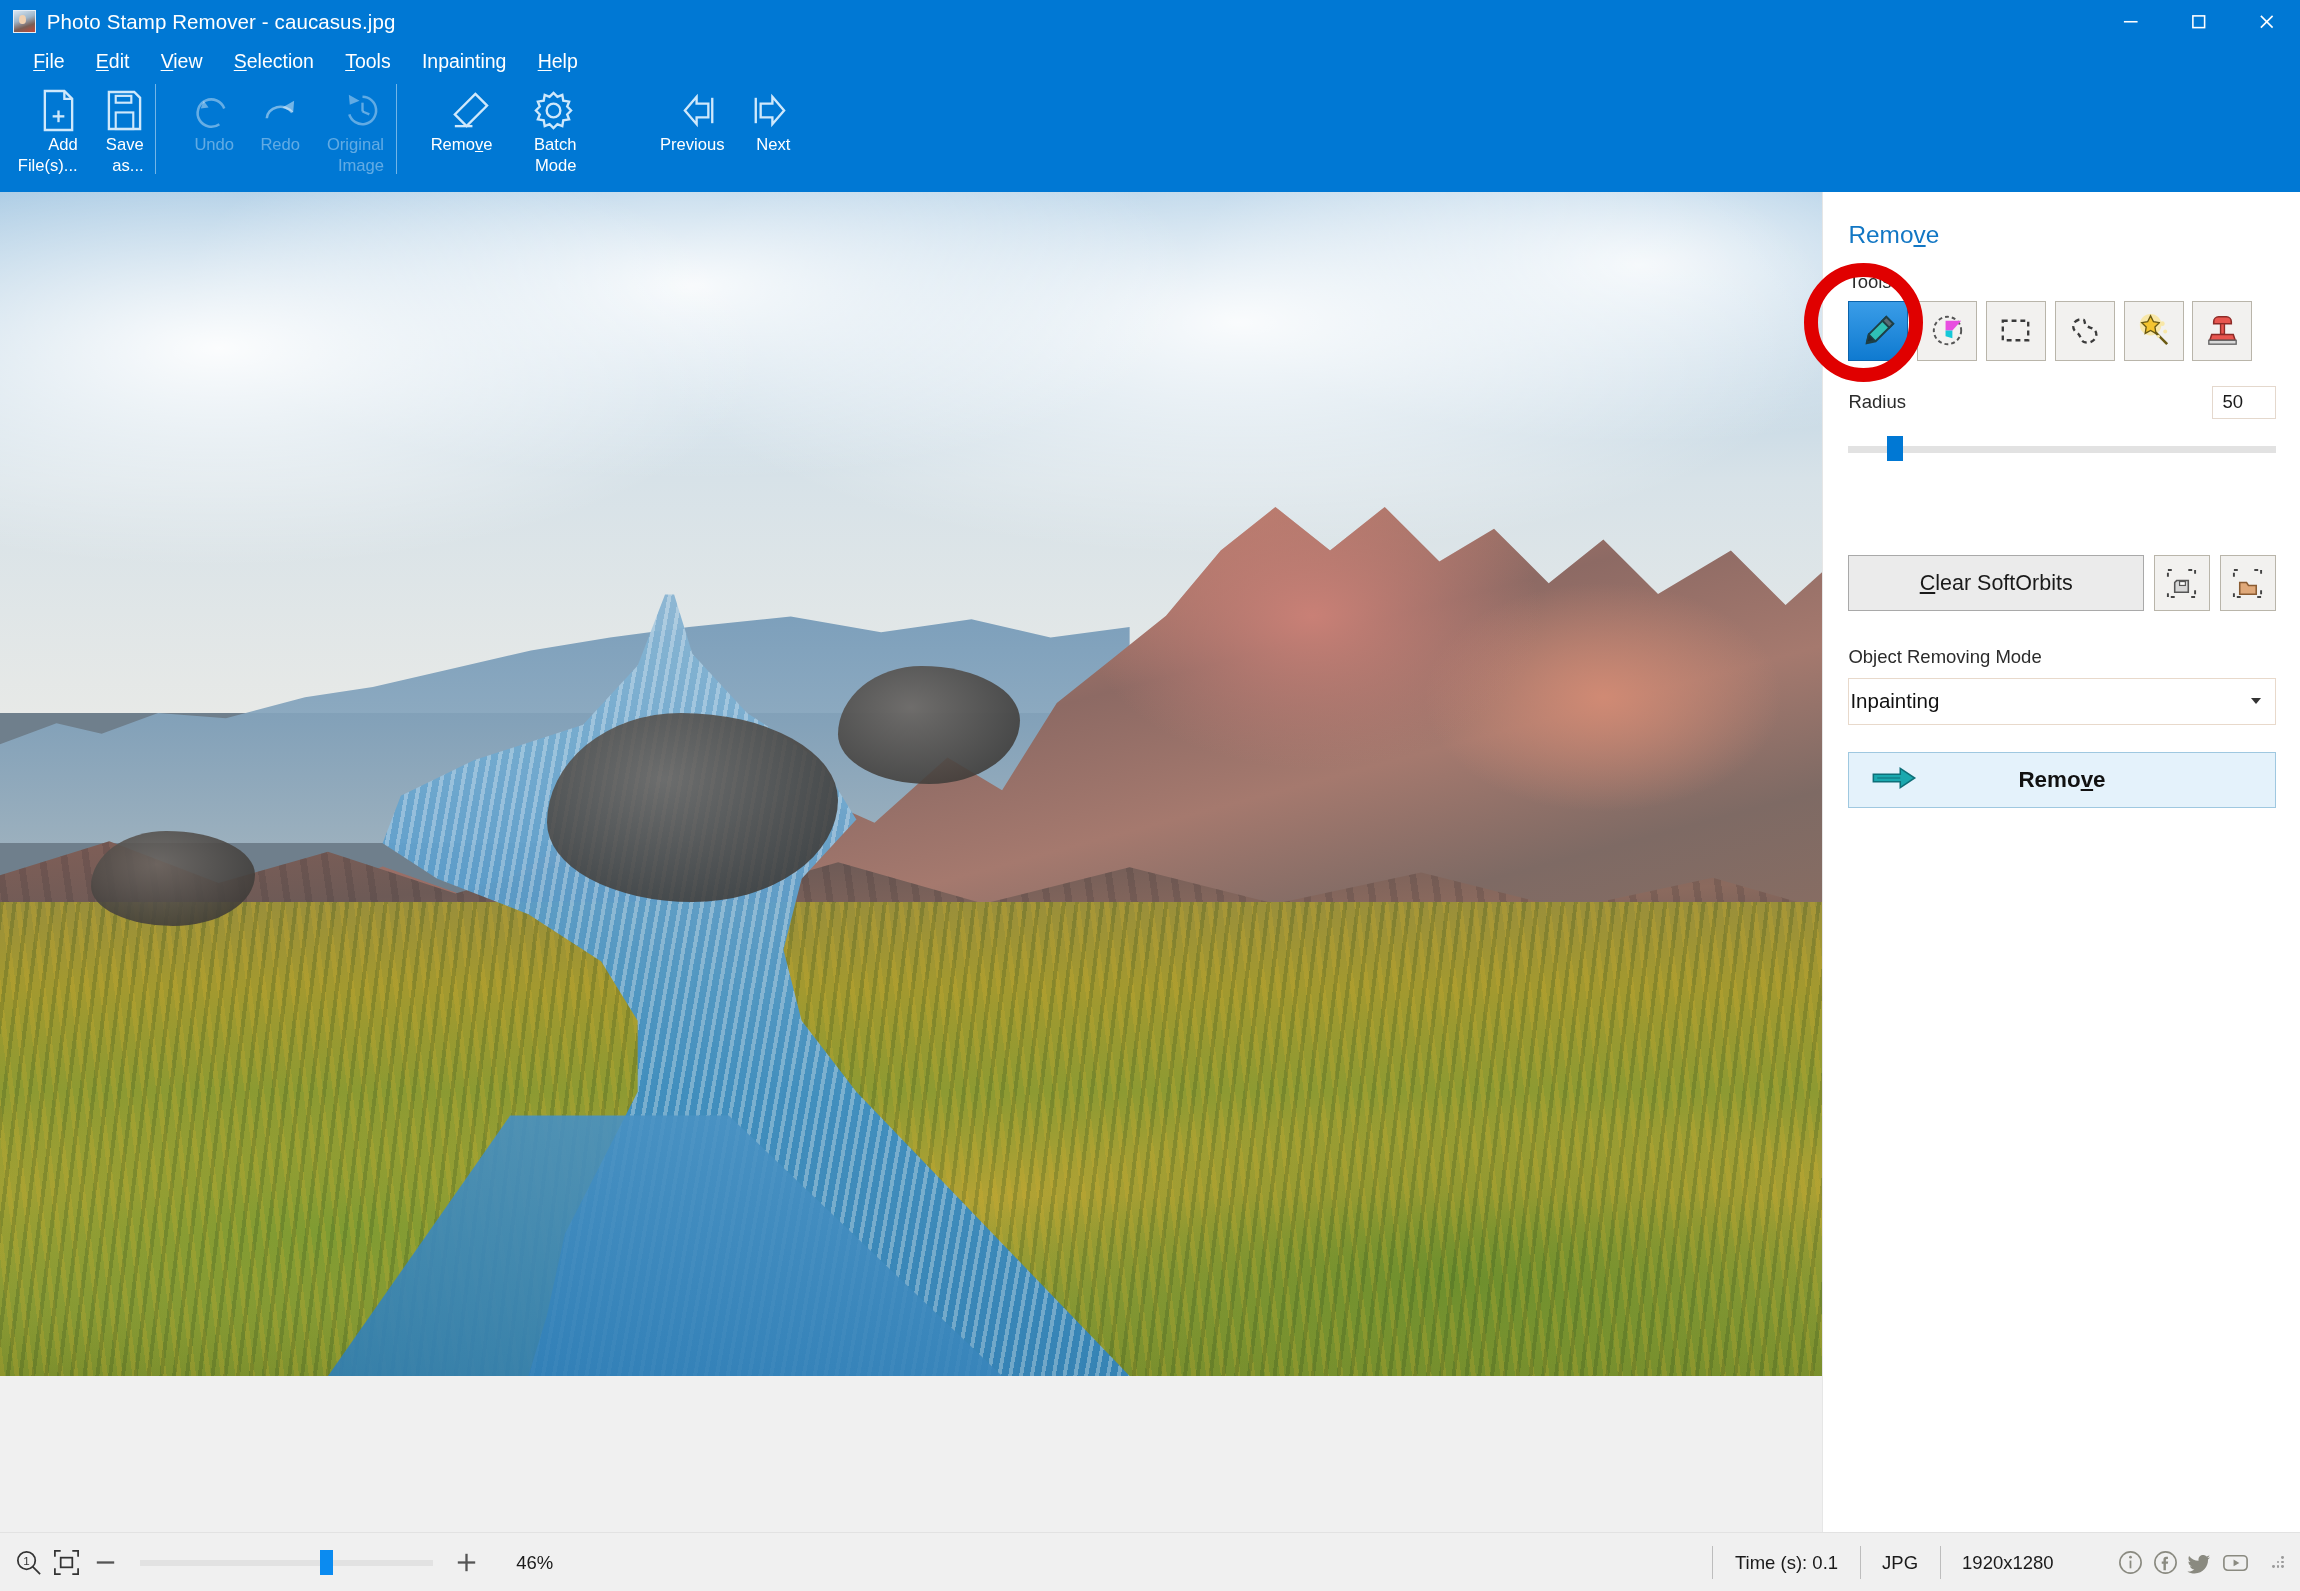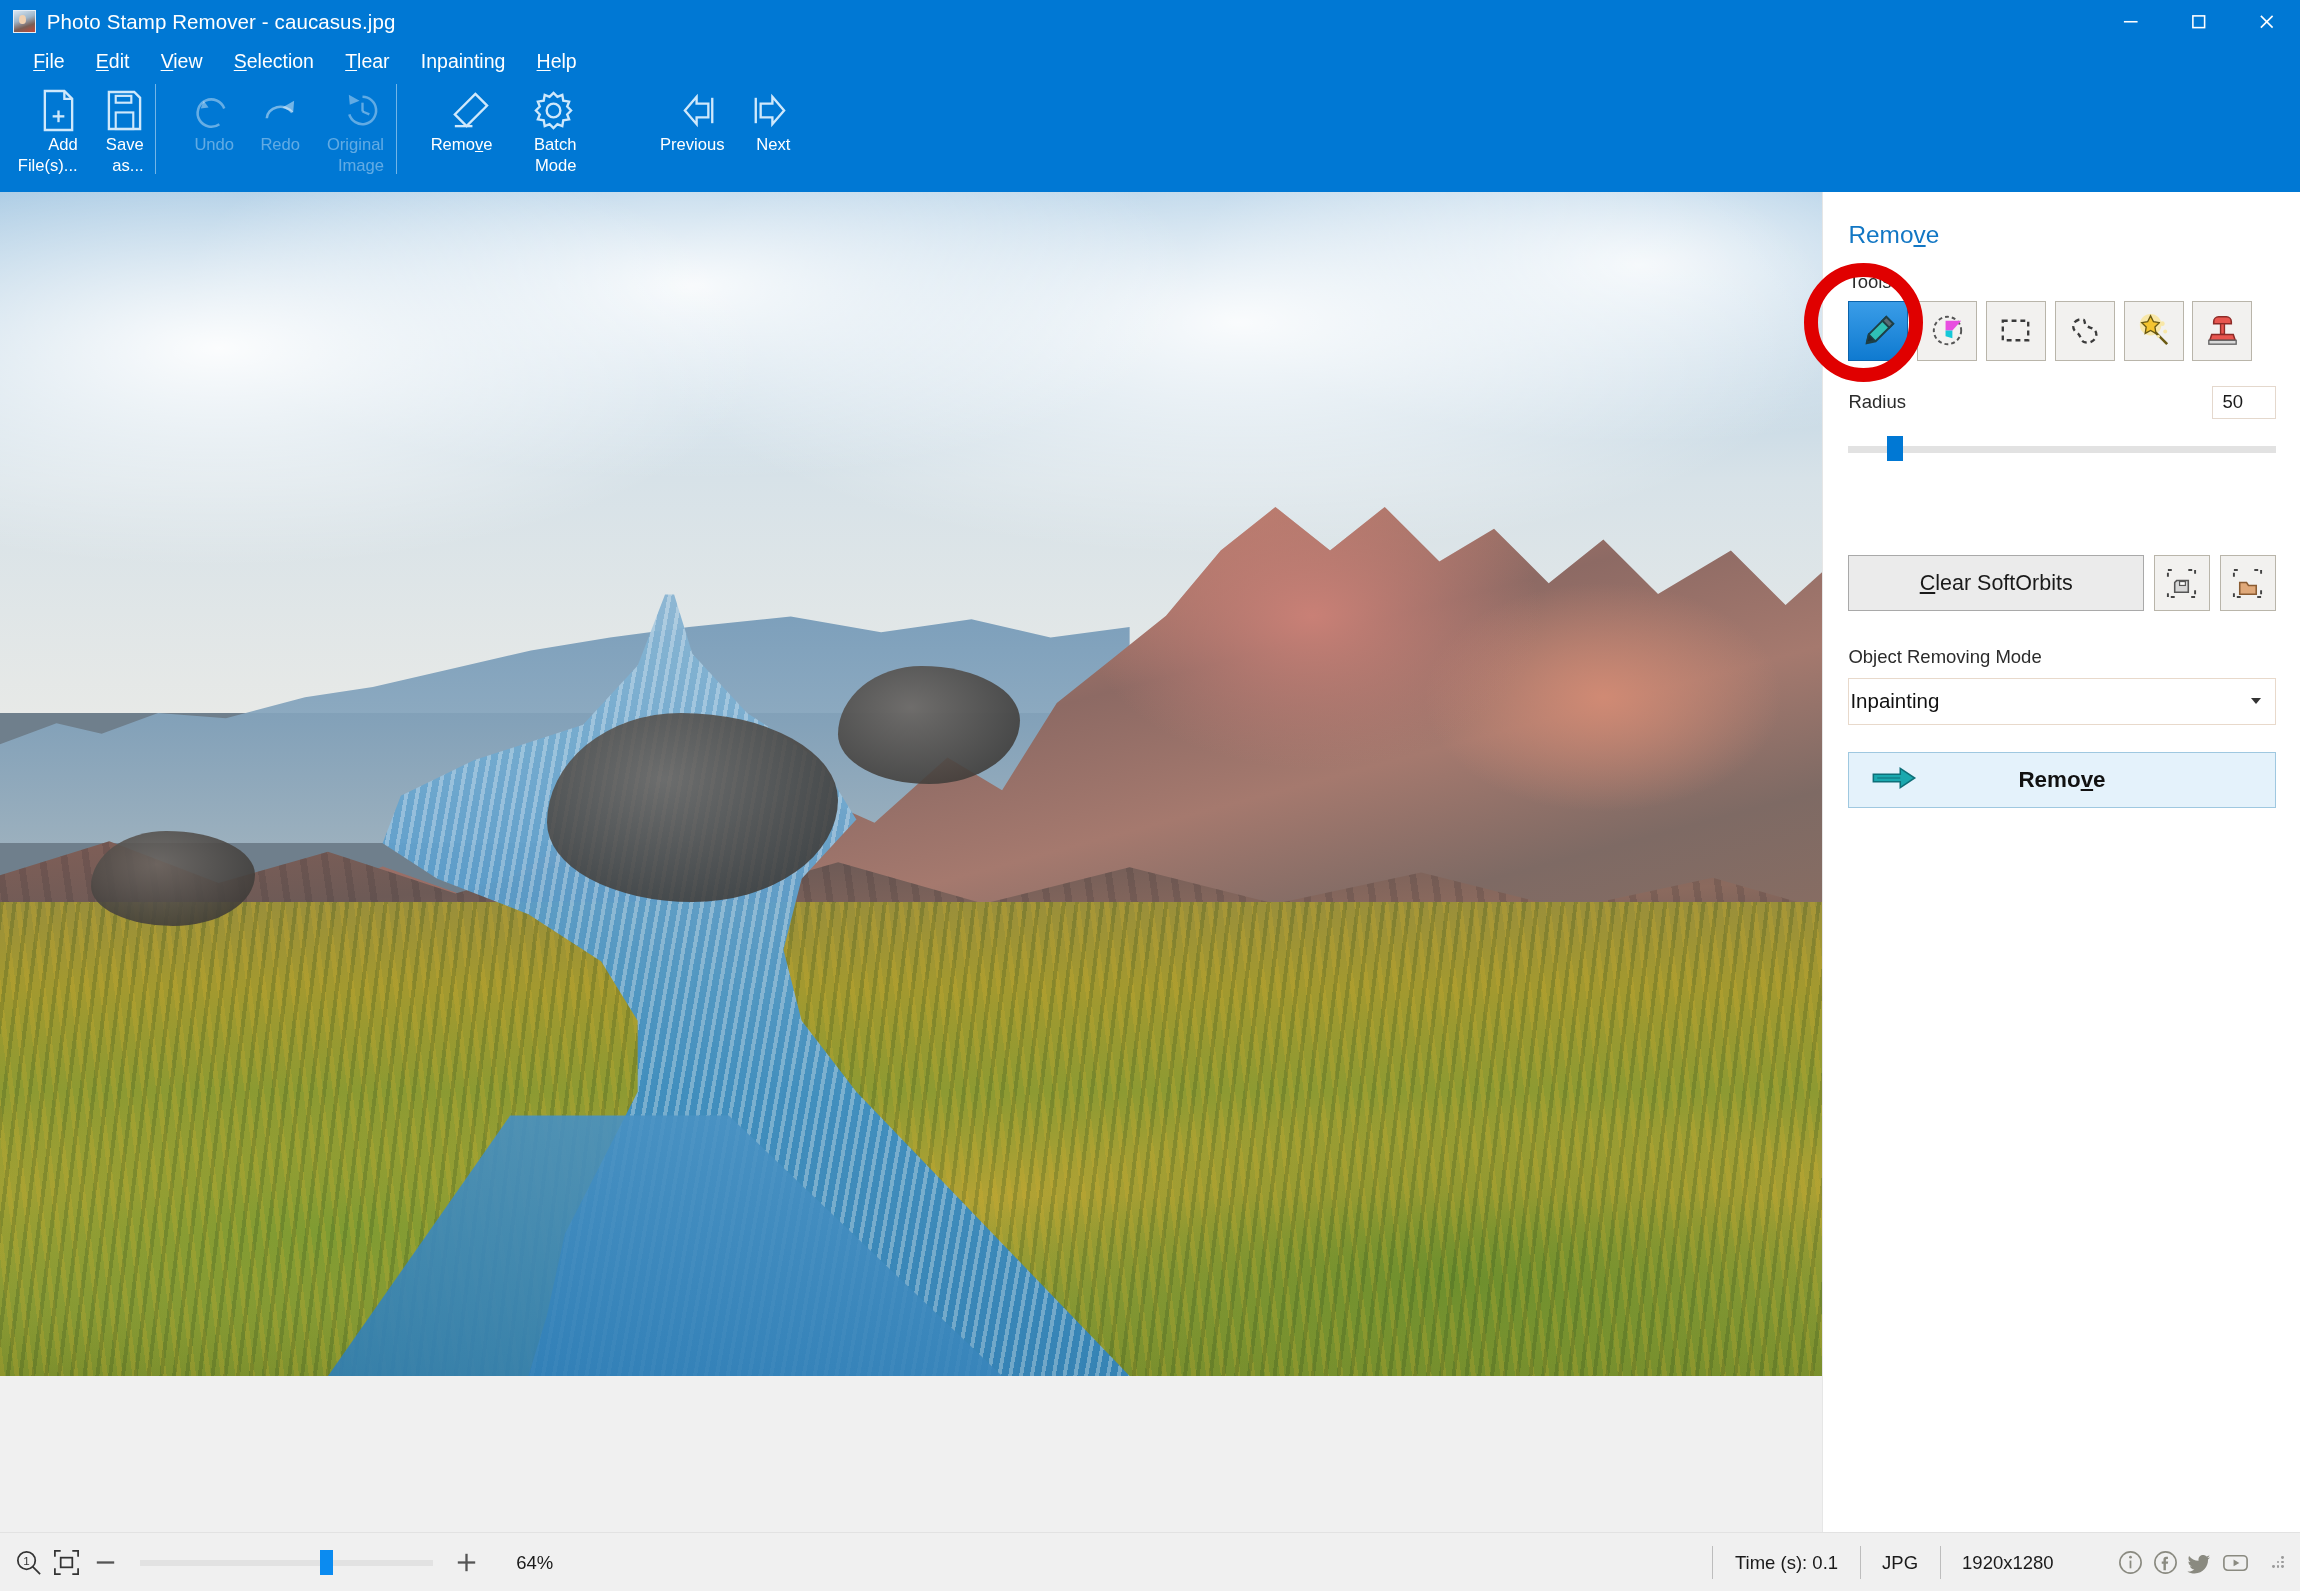--- a/index.html
+++ b/index.html
@@ -384,21 +384,21 @@
           </svg>
       </div>
     </div>
   </div>
 
   <div class="menubar">
     <div class="menuitem"><u>F</u><span>ile</span></div>
     <div class="menuitem"><u>E</u><span>dit</span></div>
     <div class="menuitem"><u>V</u><span>iew</span></div>
     <div class="menuitem"><u>S</u><span>election</span></div>
-    <div class="menuitem"><u>T</u><span>lear</span></div>
+    <div class="menuitem"><u>T</u><span>ools</span></div>
     <div class="menuitem"><span>Inpainting</span></div>
     <div class="menuitem"><u>H</u><span>elp</span></div>
   </div>
 
   <div class="toolbar">
 
     <div class="tbtn">
       <div class="tb-ico">
         <svg width="39" height="43" viewBox="0 0 40 44">
           <path d="M6 2 h20 l8 8 v32 h-28 z" fill="none" stroke="#cfe8fb" stroke-width="2.4"></path>
@@ -655,21 +655,21 @@
       <div class="zoom-slider">
         <div class="zoom-track"></div>
         <div class="zoom-thumb"></div>
       </div>
       <div class="sb-ico">
         <svg width="29" height="29" viewBox="0 0 30 30">
           <line x1="6" y1="15" x2="24" y2="15" stroke="#555" stroke-width="2.4"></line>
           <line x1="15" y1="6" x2="15" y2="24" stroke="#555" stroke-width="2.4"></line>
         </svg>
       </div>
-      <div class="zoom-pct">64%</div>
+      <div class="zoom-pct">46%</div>
     </div>
 
     <div class="sb-spacer"></div>
 
     <div class="sb-cell">Time (s): 0.1</div>
     <div class="sb-cell">JPG</div>
     <div class="sb-cell">1920x1280</div>
 
     <div class="sb-social">
       <div class="s">

